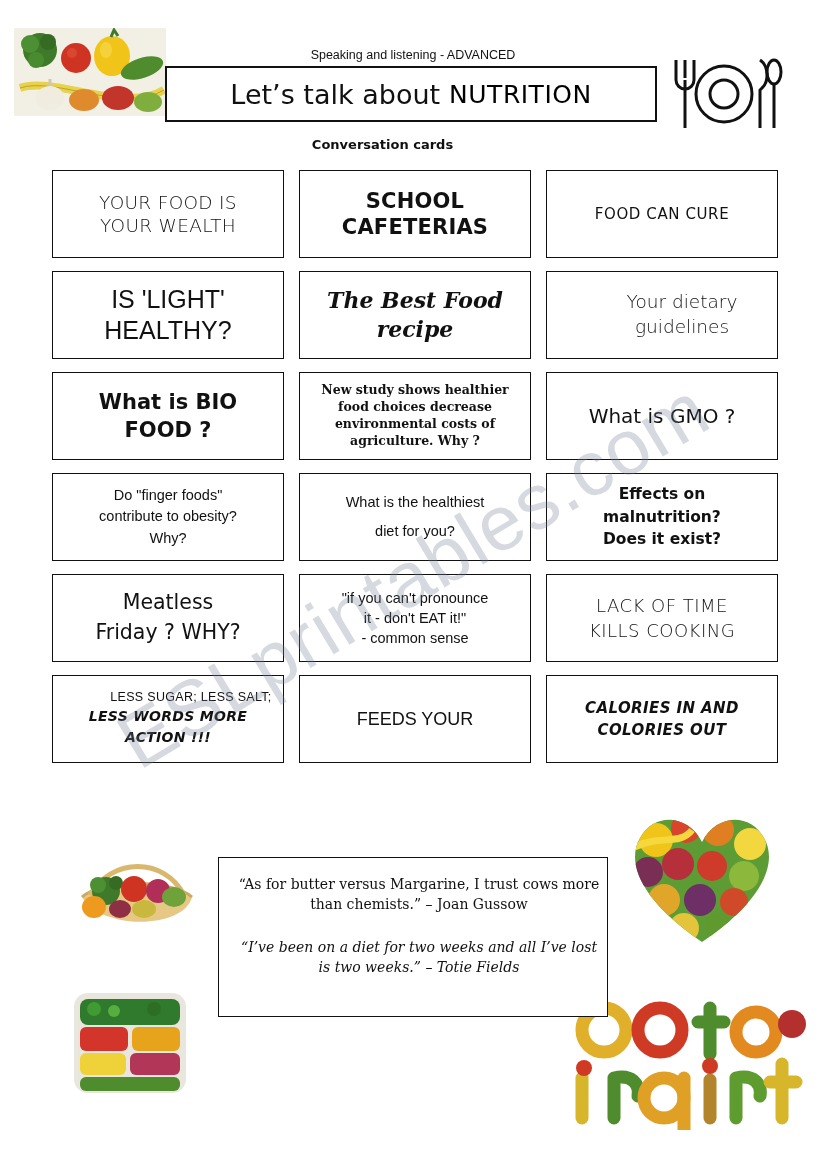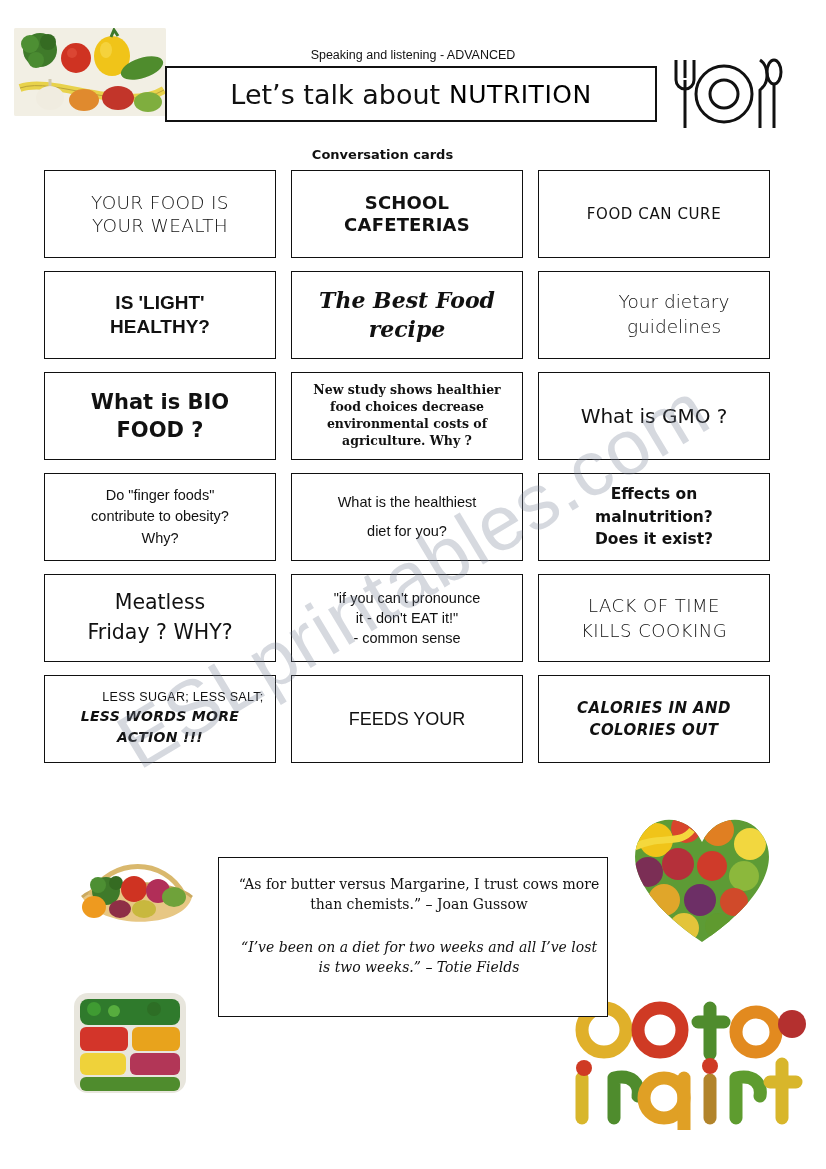--- a/index.html
+++ b/index.html
@@ -94,31 +94,31 @@
     left: 664px;
     top: 56px;
     width: 120px;
     height: 76px;
   }
 
   
   #cards-label {
     position: absolute;
     left: 0;
-    top: 147px;
+    top: 137px;
     width: 765px;
     text-align: center;
     font-family: "DejaVu Sans", sans-serif;
     font-size: 13px;
     font-weight: bold;
     color: #111;
   }
   #card-grid {
     position: absolute;
-    left: 44px;
+    left: 52px;
     top: 170px;
     width: 726px;
     display: grid;
     grid-template-columns: 232px 232px 232px;
     grid-auto-rows: 88px;
     column-gap: 15px;
     row-gap: 13px;
   }
   .card {
     border: 1.5px solid #111;
@@ -130,23 +130,23 @@
     padding: 4px 8px;
     line-height: 1.25;
     color: #111;
     position: relative;
     z-index: 10;
   }
   .card span { display: block; width: 100%; }
 
   
   .f-thin      { font-family: "DejaVu Sans", sans-serif; font-size: 18.5px; font-weight: 300; letter-spacing: .3px; }
-  .f-comic     { font-family: "DejaVu Sans", sans-serif; font-size: 18px; font-weight: bold; letter-spacing: .2px; }
+  .f-comic     { font-family: "DejaVu Sans", sans-serif; font-size: 21px; font-weight: bold; letter-spacing: .2px; }
   .f-plainbig  { font-family: "DejaVu Sans", sans-serif; font-size: 15px; font-weight: 400; letter-spacing: .6px; }
-  .f-light     { font-family: "Liberation Sans", sans-serif; font-size: 19px; font-weight: 700; }
+  .f-light     { font-family: "Liberation Sans", sans-serif; font-size: 25px; font-weight: 400; }
   .f-italicbig { font-family: "DejaVu Serif", serif; font-size: 22px; font-style: italic; font-weight: bold; line-height: 1.3; }
   .f-curvy     { font-family: "DejaVu Sans", sans-serif; font-size: 18.5px; font-weight: 300; line-height: 1.35; margin-left: 40px; }
   .f-bigbold   { font-family: "DejaVu Sans", sans-serif; font-size: 21px; font-weight: bold; line-height: 1.35; }
   .f-serifsm   { font-family: "DejaVu Serif", serif; font-size: 12.5px; font-weight: bold; line-height: 1.35; }
   .f-gmo       { font-family: "DejaVu Sans", sans-serif; font-size: 20px; font-weight: 400; }
   .f-small     { font-family: "Liberation Sans", sans-serif; font-size: 14.5px; font-weight: 400; line-height: 1.45; }
   .f-smallsp   { font-family: "Liberation Sans", sans-serif; font-size: 14.5px; font-weight: 400; line-height: 2.0; }
   .f-meatless  { font-family: "DejaVu Sans", sans-serif; font-size: 20.5px; font-weight: 400; line-height: 1.45; }
   .f-boldsm    { font-family: "DejaVu Sans", sans-serif; font-size: 15.5px; font-weight: bold; line-height: 1.45; }
   .f-quote     { font-family: "Liberation Sans", sans-serif; font-size: 14.5px; font-weight: 400; line-height: 1.4; }

